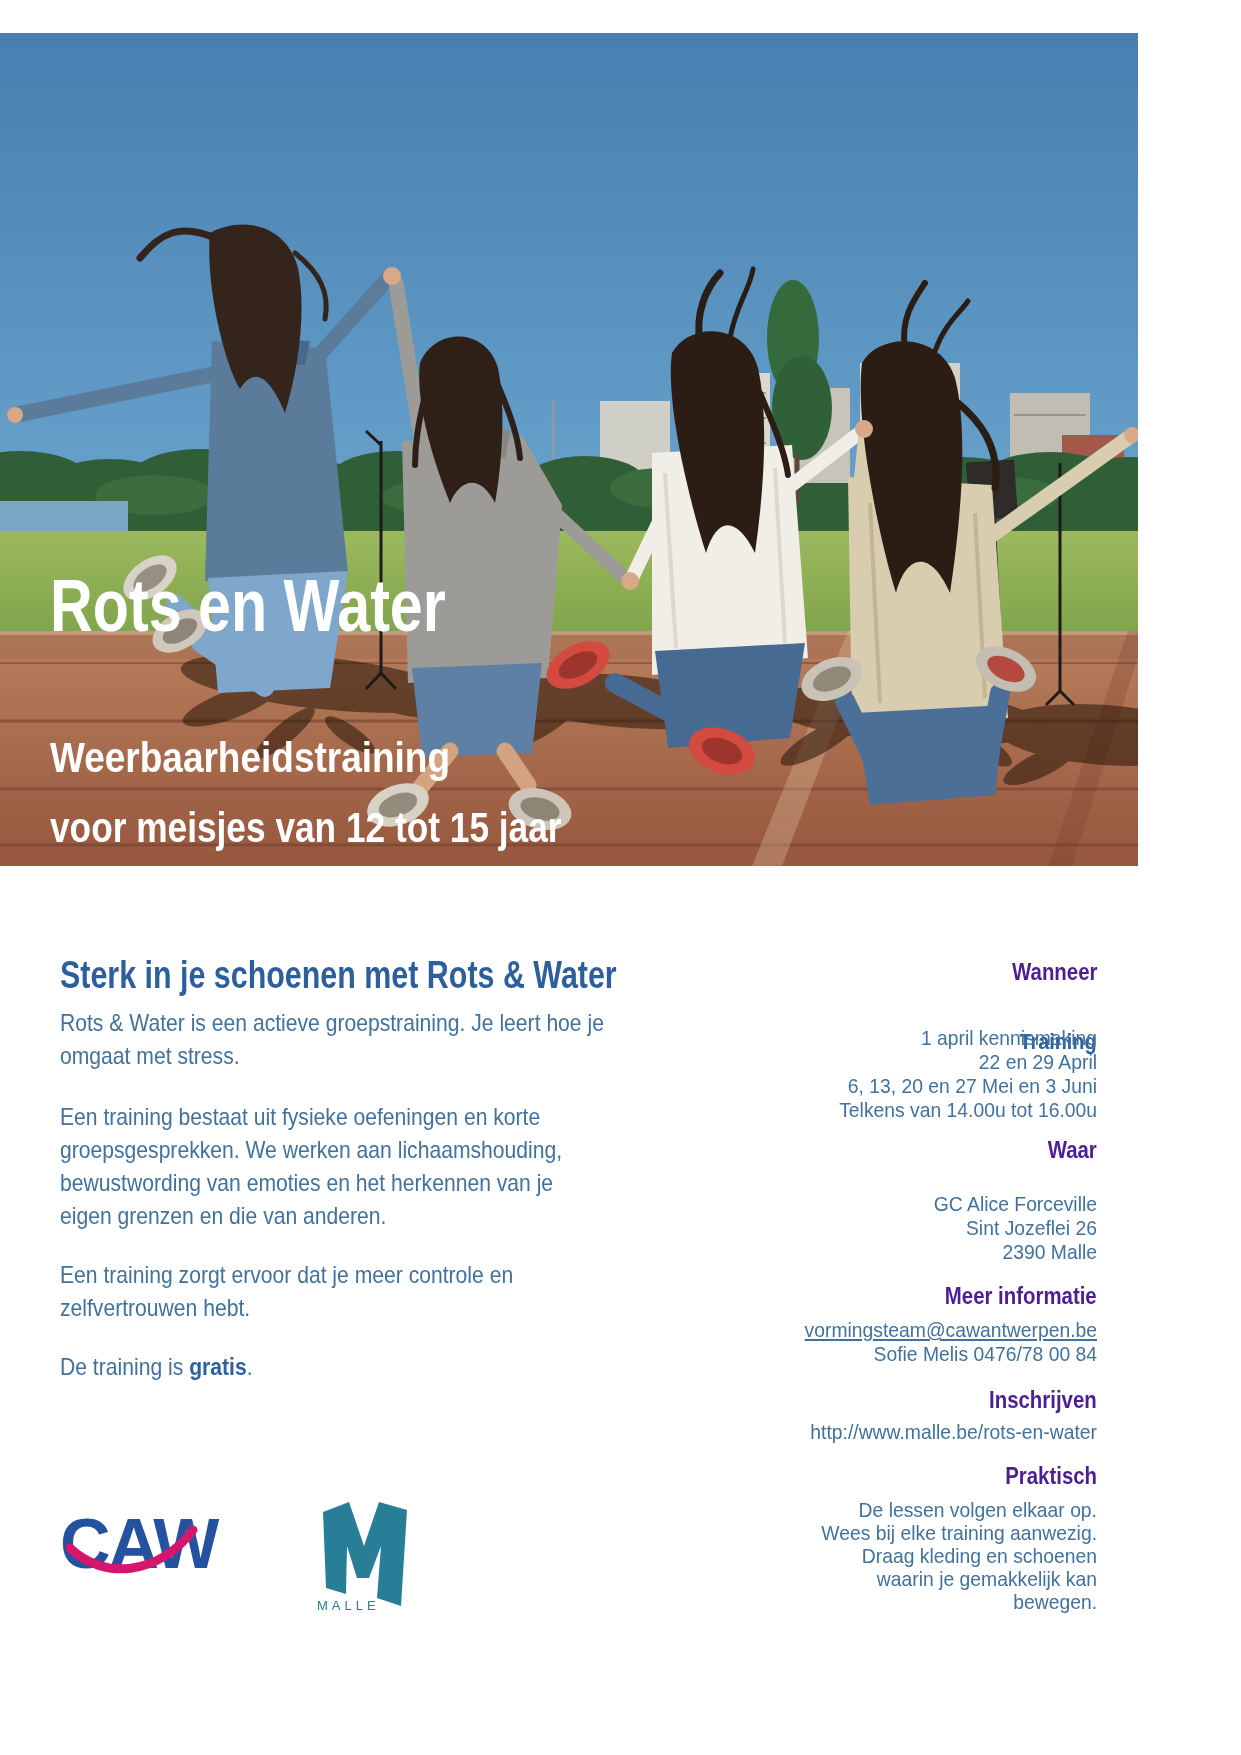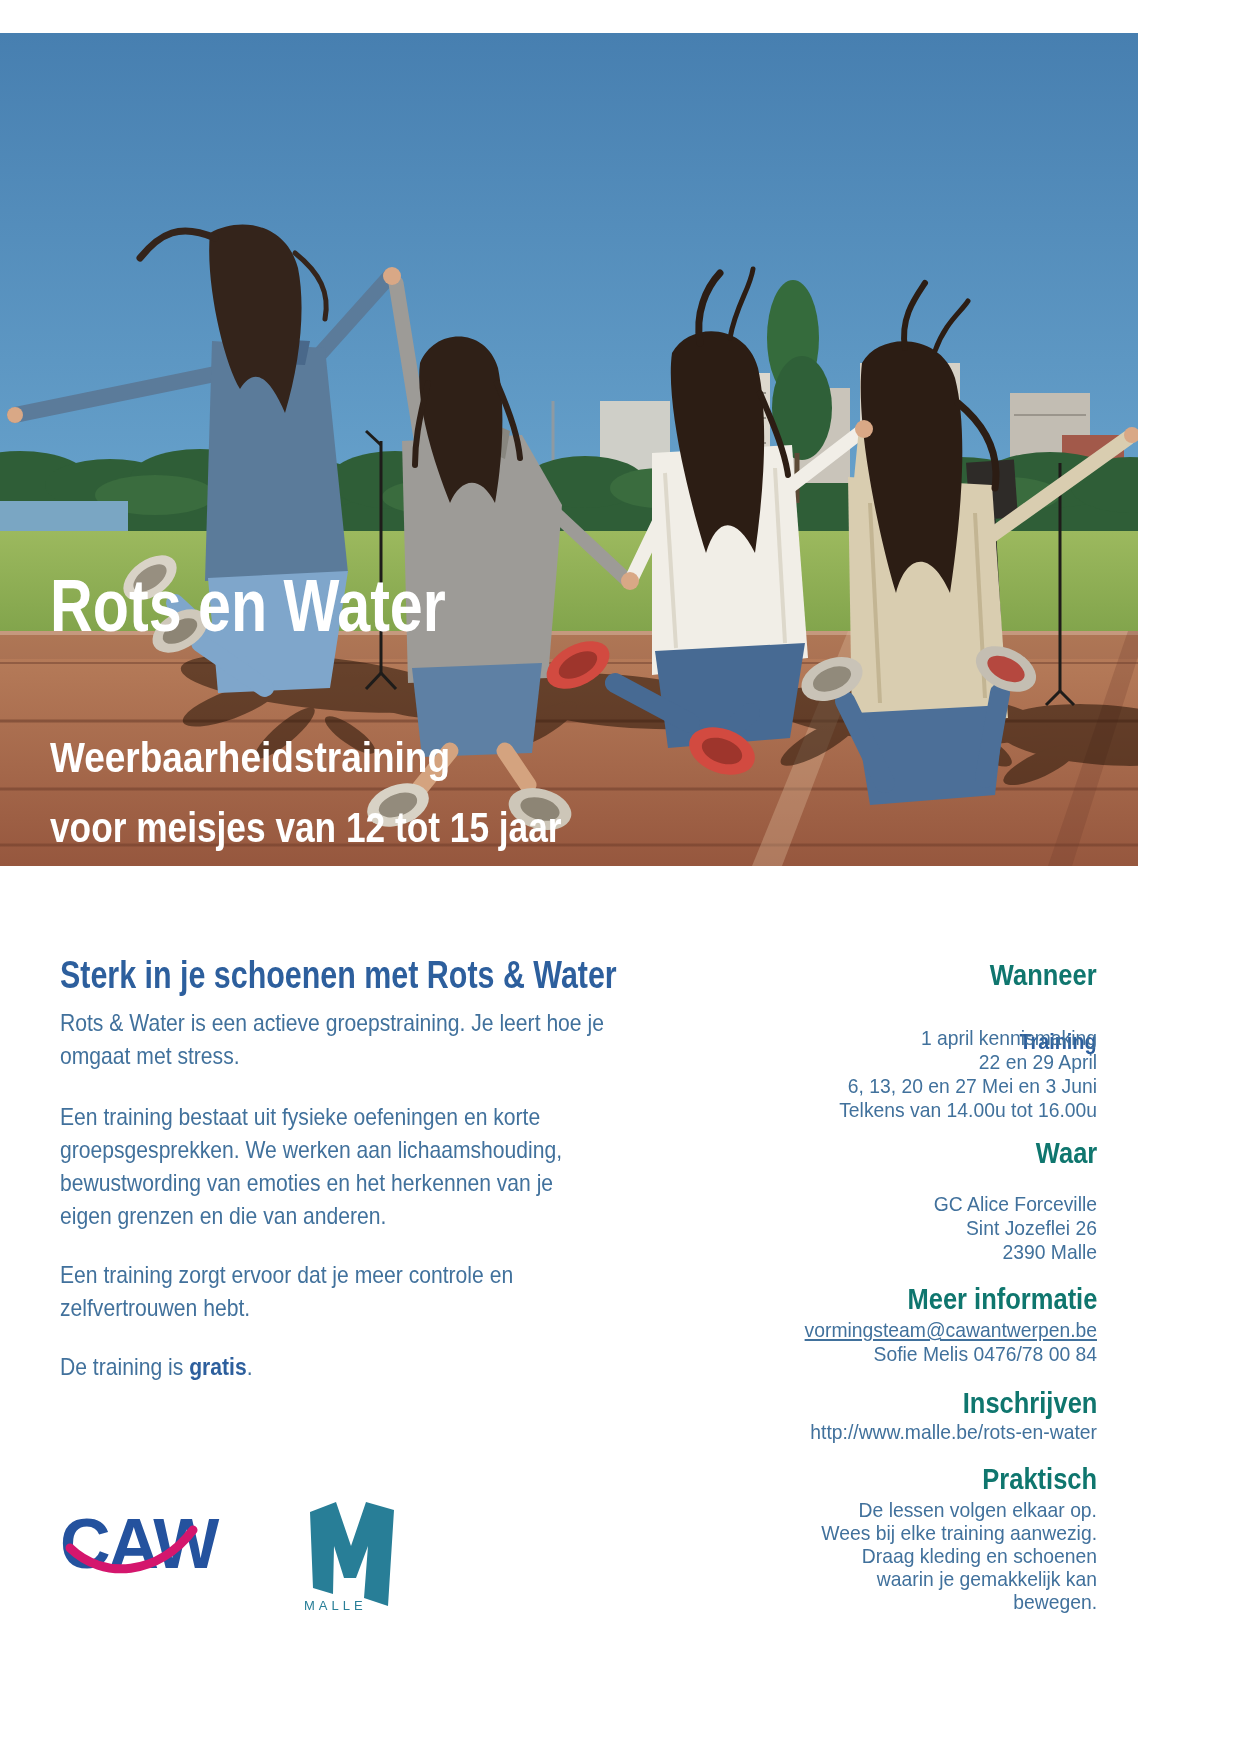--- a/index.html
+++ b/index.html
@@ -28,21 +28,21 @@
     transform:scaleX(.88); transform-origin:0 0;
   }
   .lp1 { top:1006px; }
   .lp2 { top:1100px; }
   .lp3 { top:1258px; }
   .lp4 { top:1350px; }
   .bold { font-weight:bold; color:#2d5f9d; }
 
   
   .rblock { position:absolute; right:41px; width:480px; text-align:right; color:#41719c; }
-  .rheading { font-size:30px; font-weight:bold; color:#0f766e; }
+  .rheading { font-size:24px; font-weight:bold; color:#4c1d95; }
   .rheading > span { display:inline-block; transform:scaleX(.85); transform-origin:100% 50%; white-space:nowrap; }
   .rsub { font-size:22px; font-weight:bold; color:#2d5f9d;margin-top:29px; }
   .rsub > span { display:inline-block; transform:scaleX(.9); transform-origin:100% 50%; }
   .rlines { font-size:21px; line-height:24px; white-space:pre-line; transform:scaleX(.92); transform-origin:100% 0; }
   .rline  { font-size:21px; transform:scaleX(.92); transform-origin:100% 0; }
   .r-wanneer-h   { top:958px; }
   .r-training    { top:1000px; }
   .r-wanneer-l   { top:1026px; }
   .r-waar-h      { top:1136px; }
   .r-waar-l      { top:1192px; }
@@ -50,21 +50,21 @@
   .r-email       { top:1318px; }
   .r-contact     { top:1342px; }
   .r-inschr-h    { top:1386px; }
   .r-url         { top:1420px; }
   .r-prakt-h     { top:1462px; }
   .r-prakt-l     { top:1498px; line-height:23px; }
   .email-link { color:#41719c; text-decoration:underline; cursor:pointer; }
 
   
   .caw-logo   { position:absolute; left:58px;  top:1502px; width:190px; height:88px; }
-  .malle-logo { position:absolute; left:302px; top:1494px; width:104px; height:120px;text-decoration:underline; }
+  .malle-logo { position:absolute; left:315px; top:1494px; width:104px; height:120px;text-decoration:underline; }
 </style>
 </head>
 <body>
 
 <div id="page">
 
   <div class="photo">
     <svg width="1152" height="833" viewBox="0 0 1152 833">
       <defs>
         <linearGradient id="sky" x1="0" y1="0" x2="0" y2="1">

